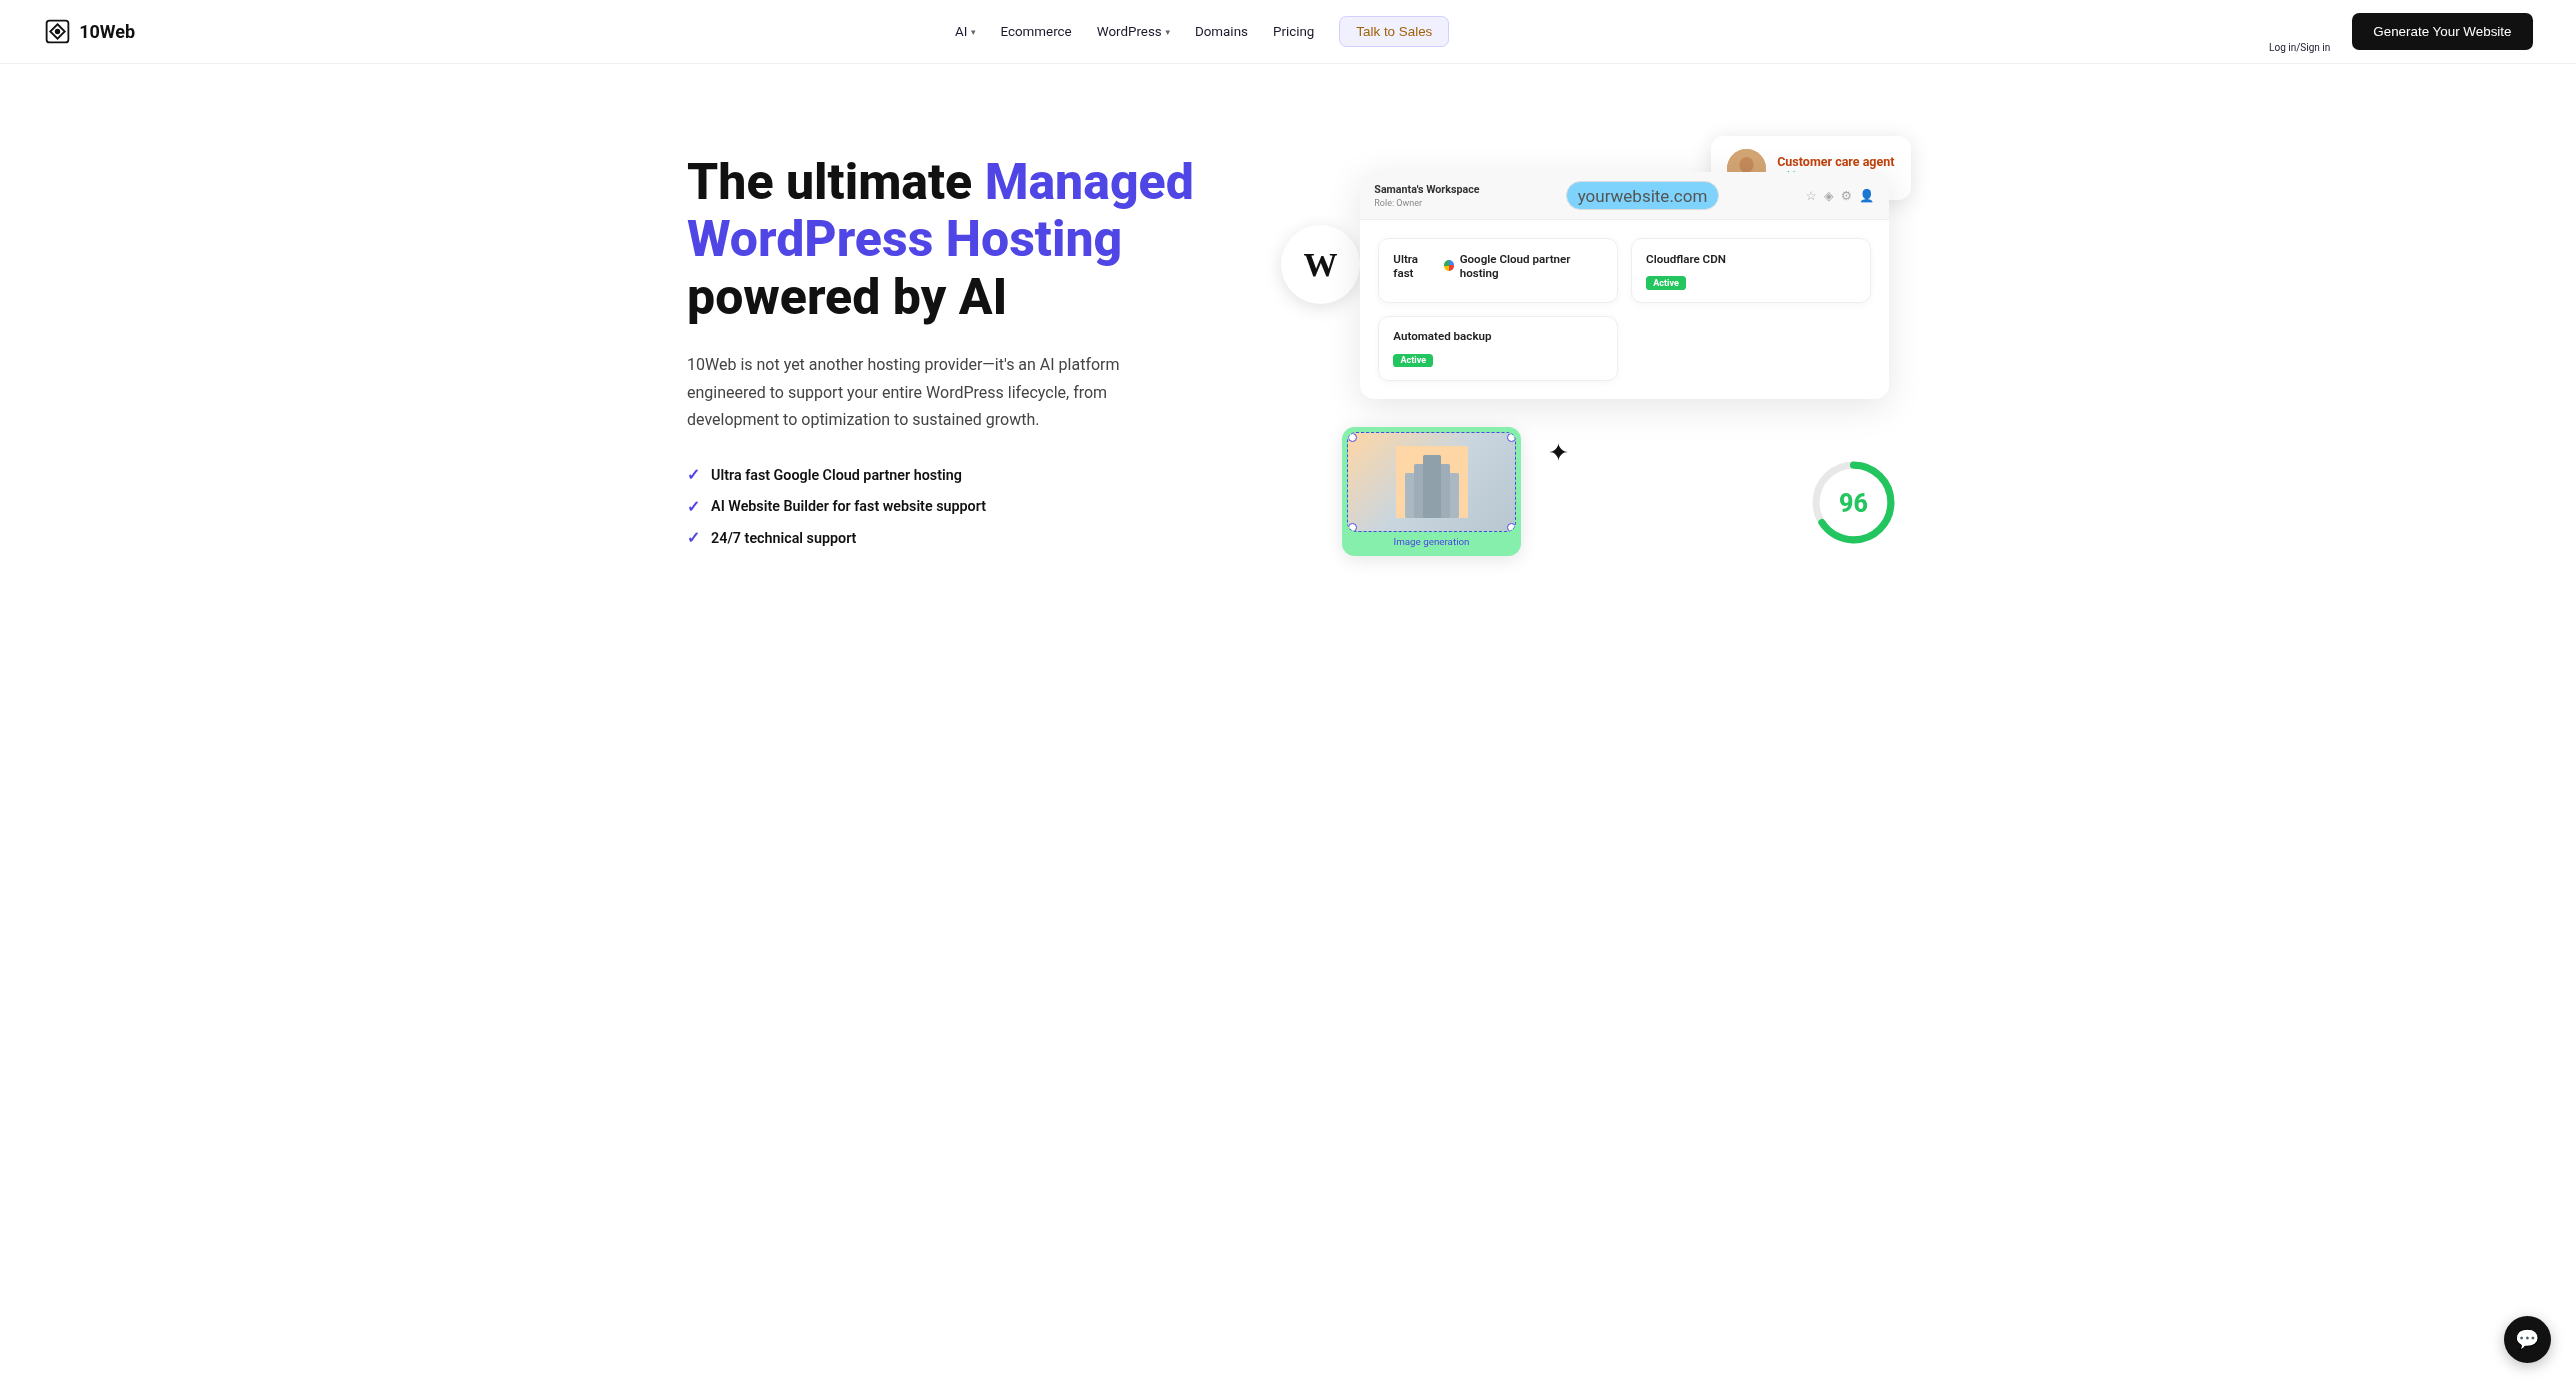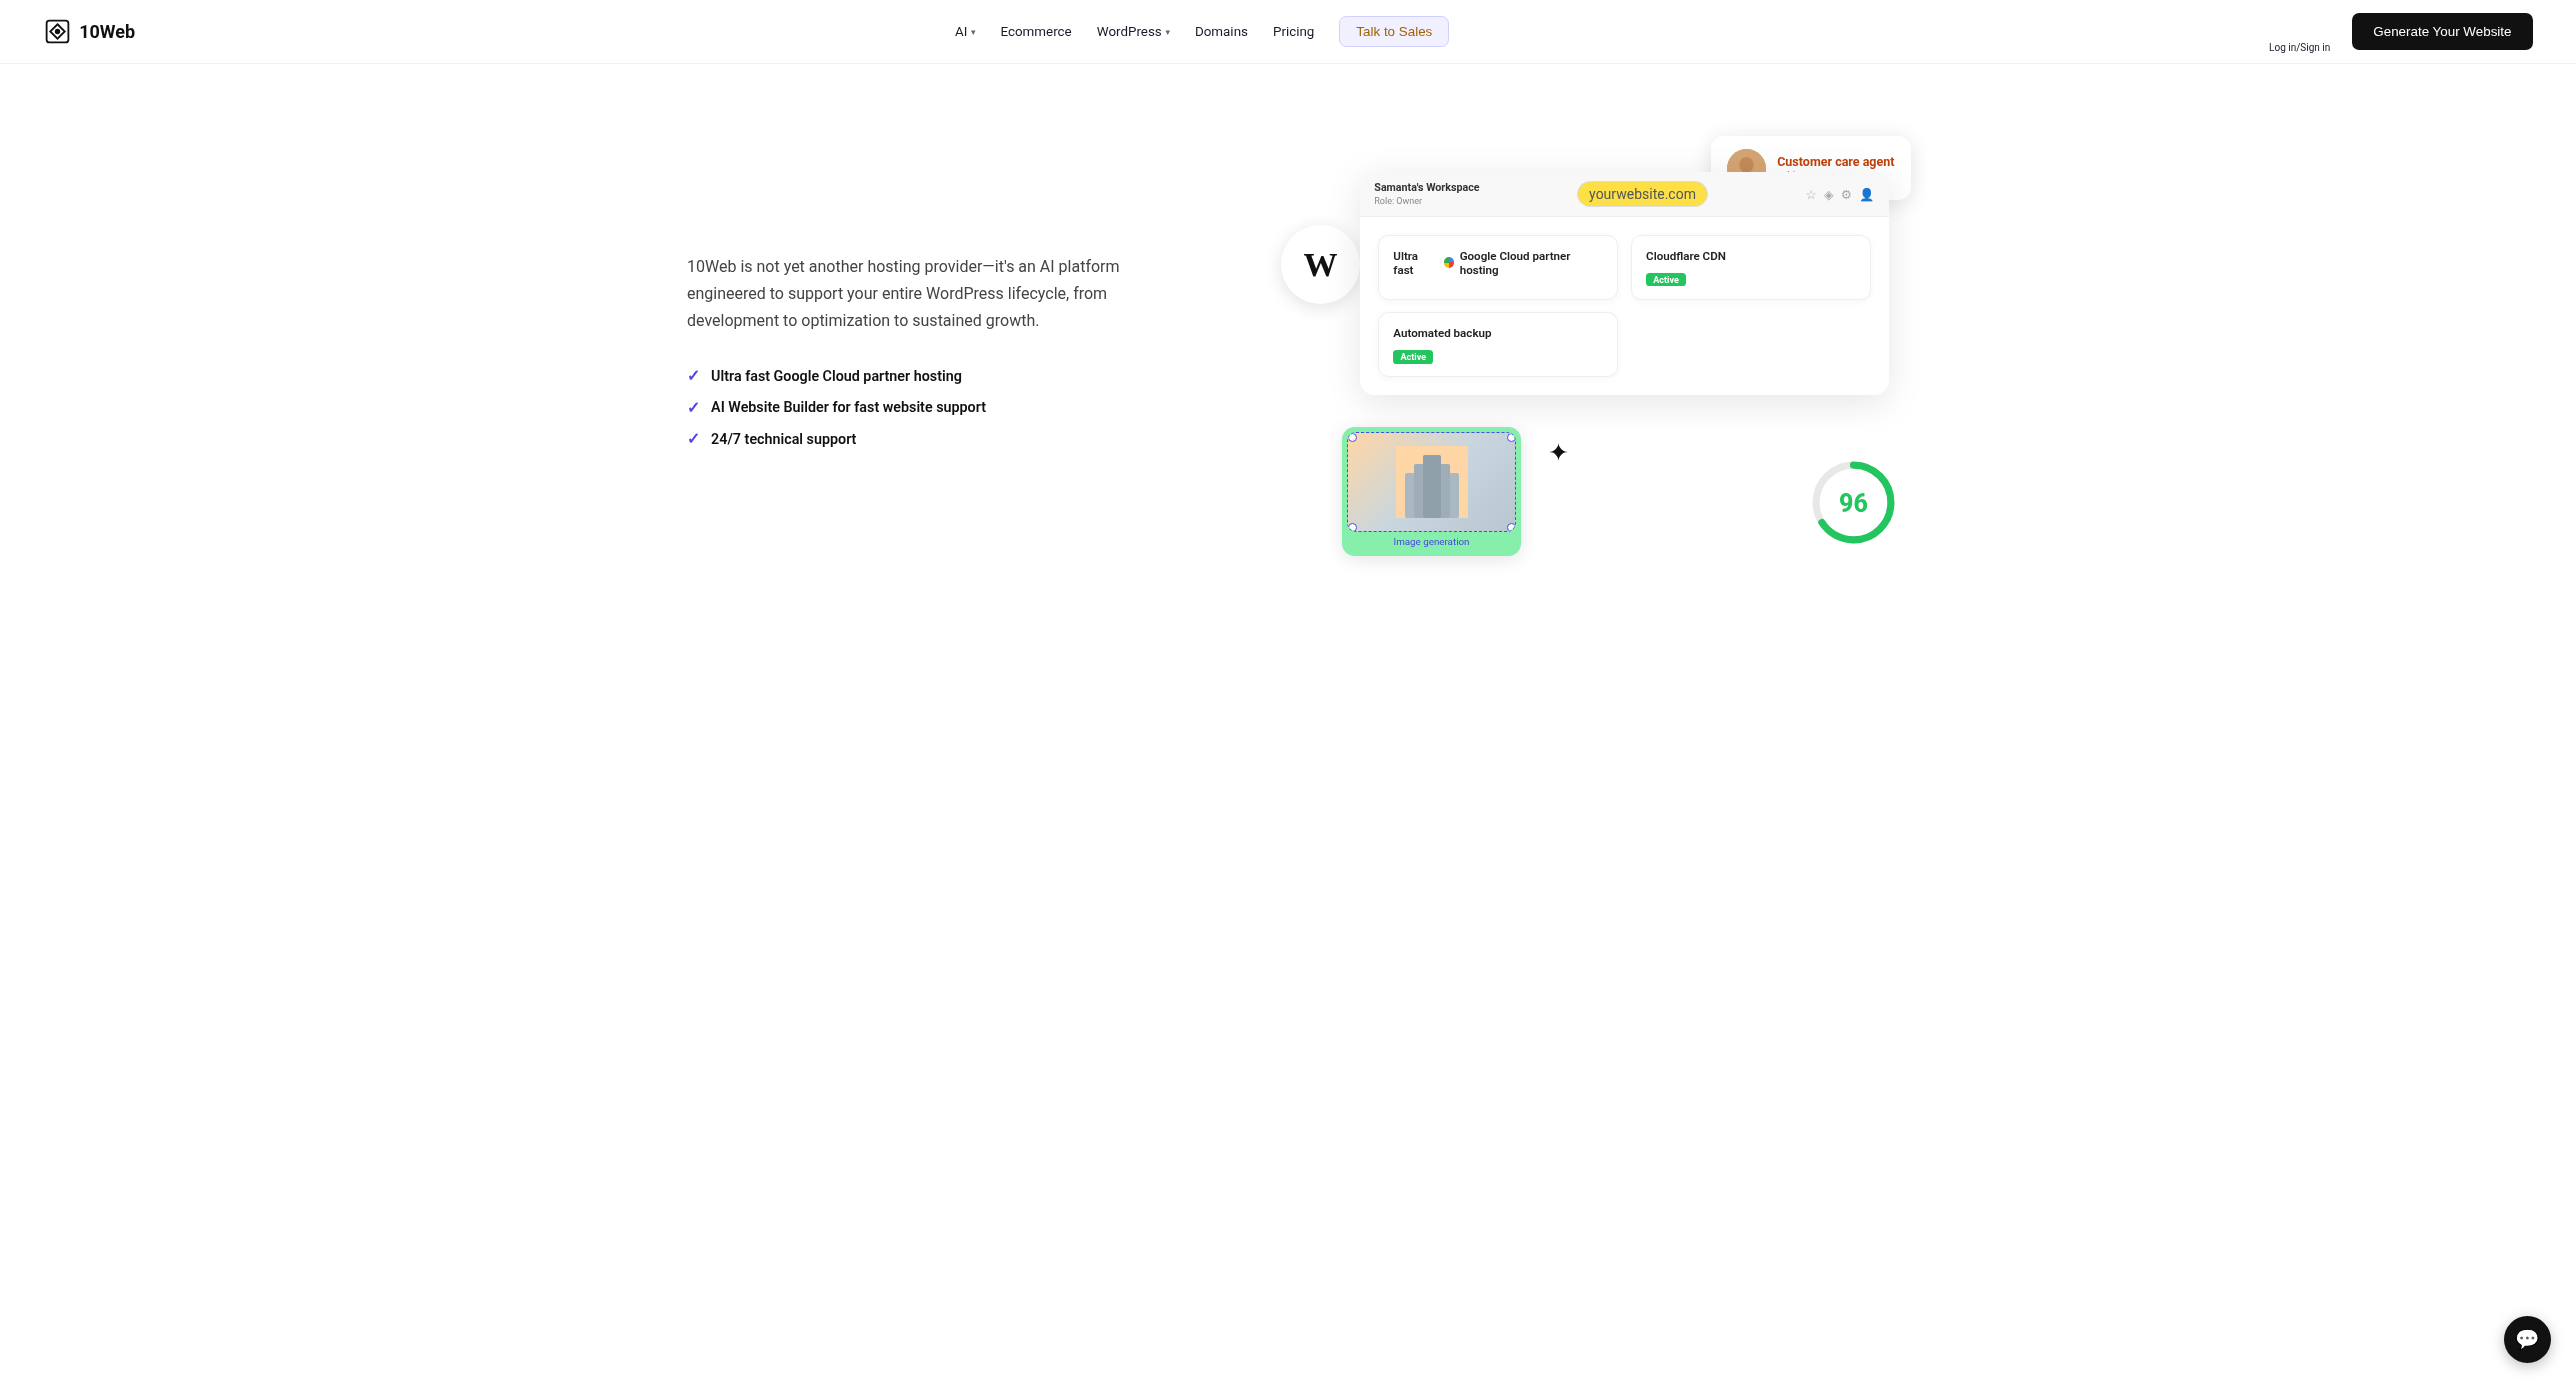--- a/index.html
+++ b/index.html
@@ -52,21 +52,21 @@
     }
     .dashboard-topbar {
       background: #f8f8f8;
       padding: 9px 14.3px;
       display: flex; align-items: center; justify-content: space-between;
       border-bottom: 0.9px solid #eee;
     }
     .db-workspace { font-size: 10.7px; color: #333; }
     .db-workspace span { display: block; font-weight: 700; }
     .db-workspace small { color: #888; font-size: 9px; }
-    .db-url { font-size: 14px; color: #555; background: #fde047; padding: 3.6px 10.7px; border-radius: 18px; border: 0.9px solid #ddd; }
+    .db-url { font-size: 17px; color: #555; background: #7dd3fc; padding: 3.6px 10.7px; border-radius: 18px; border: 0.9px solid #ddd; }
     .db-icons { display: flex; gap: 7.2px; font-size: 12.5px; color: #aaa; }
     .dashboard-body { padding: 18px; display: grid; grid-template-columns: 1fr 1fr; gap: 12.5px; }
     .feature-card {
       background: #fff;
       border-radius: 10.7px;
       border: 0.9px solid #eee;
       padding: 12.5px 14.3px;
       box-shadow: 0 1.8px 7.2px rgba(0,0,0,0.04);
     }
     .feature-card-title { font-size: 11.6px; font-weight: 600; color: #222; margin-bottom: 7.2px; display: flex; align-items: center; gap: 5.4px; }
@@ -187,20 +187,23 @@
   </div>
 
   <div class="nav-right">
     <span class="nav-login">Log in/Sign in</span>
     <button class="nav-generate">Generate Your Website</button>
   </div>
 </nav>
 
 <section class="hero">
   <div class="hero-left">
+    <h1 class="hero-title">
+      <span>The ultimate </span><span class="accent">Managed WordPress Hosting</span><span> powered by AI</span>
+    </h1>
     <p class="hero-desc">10Web is not yet another hosting provider—it's an AI platform engineered to support your entire WordPress lifecycle, from development to optimization to sustained growth.</p>
     <ul class="hero-features">
       <li>
         <span class="check-icon">✓</span>
         <span>Ultra fast Google Cloud partner hosting</span>
       </li>
       <li>
         <span class="check-icon">✓</span>
         <span>AI Website Builder for fast website support</span>
       </li>

